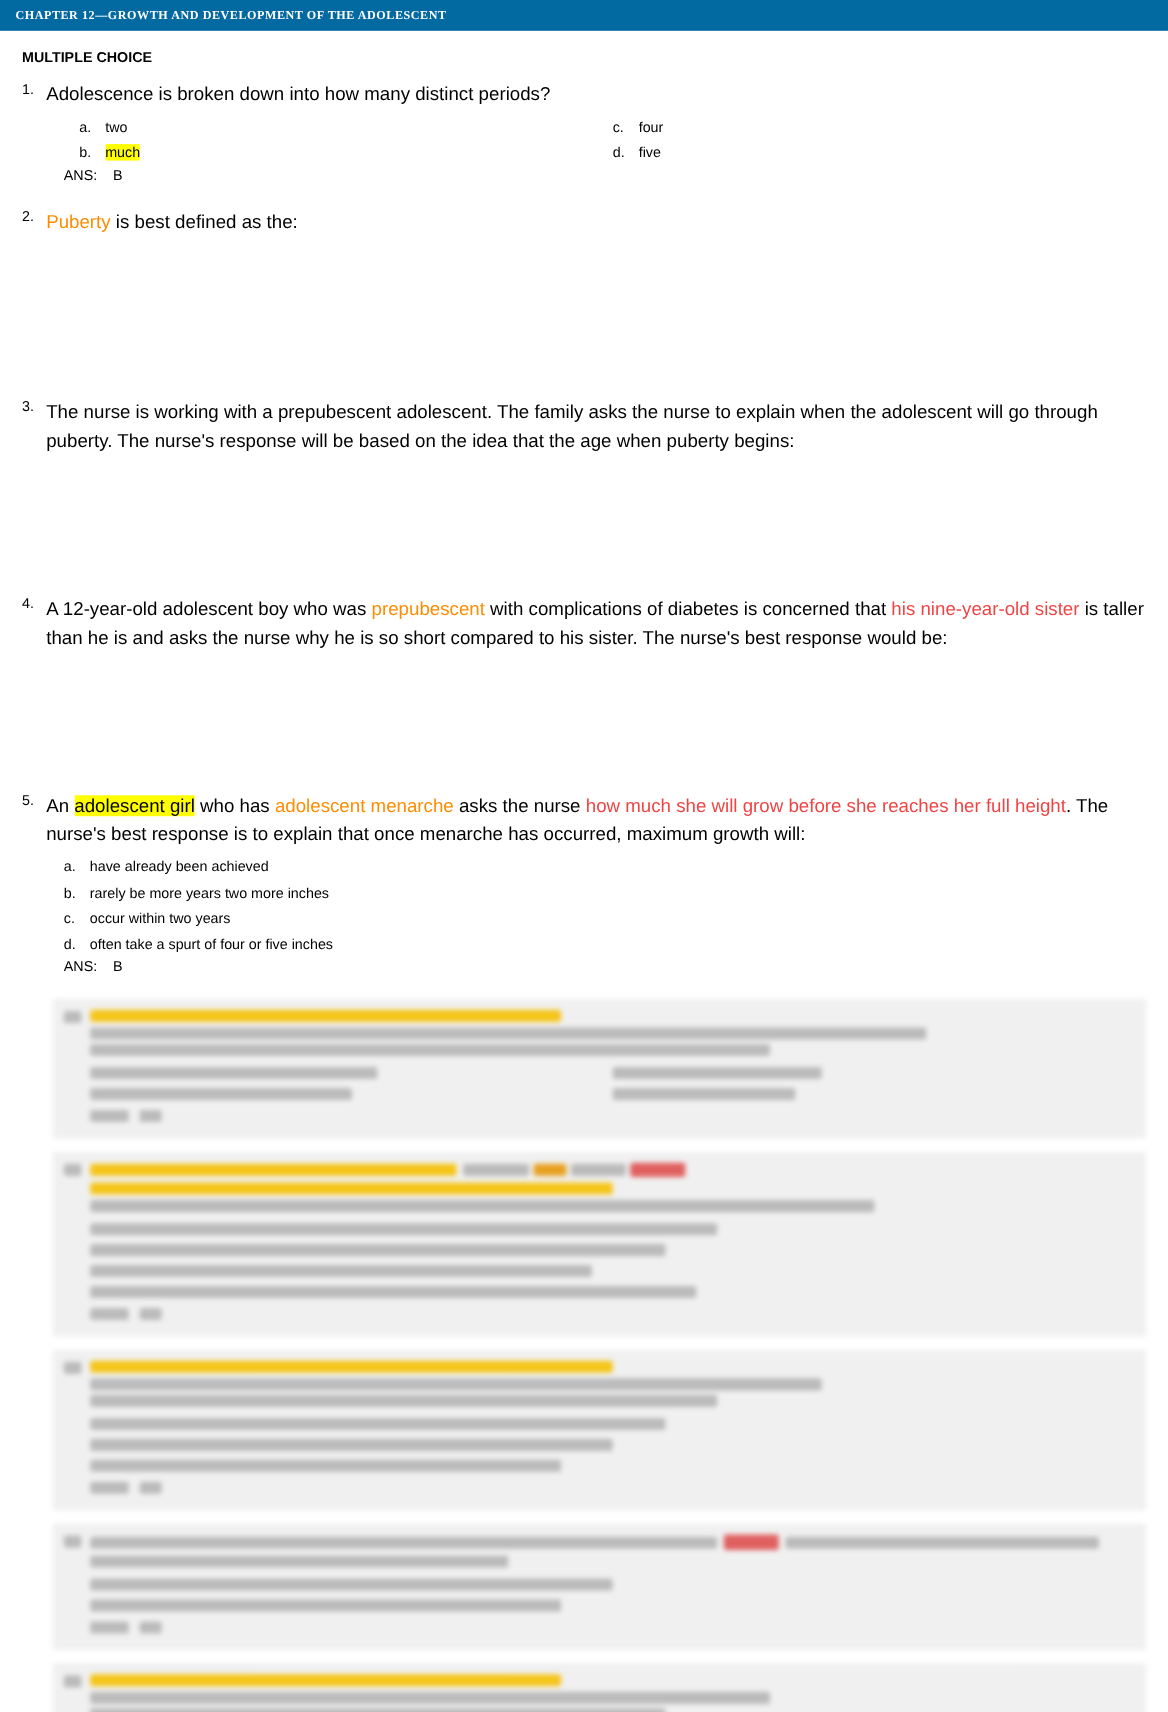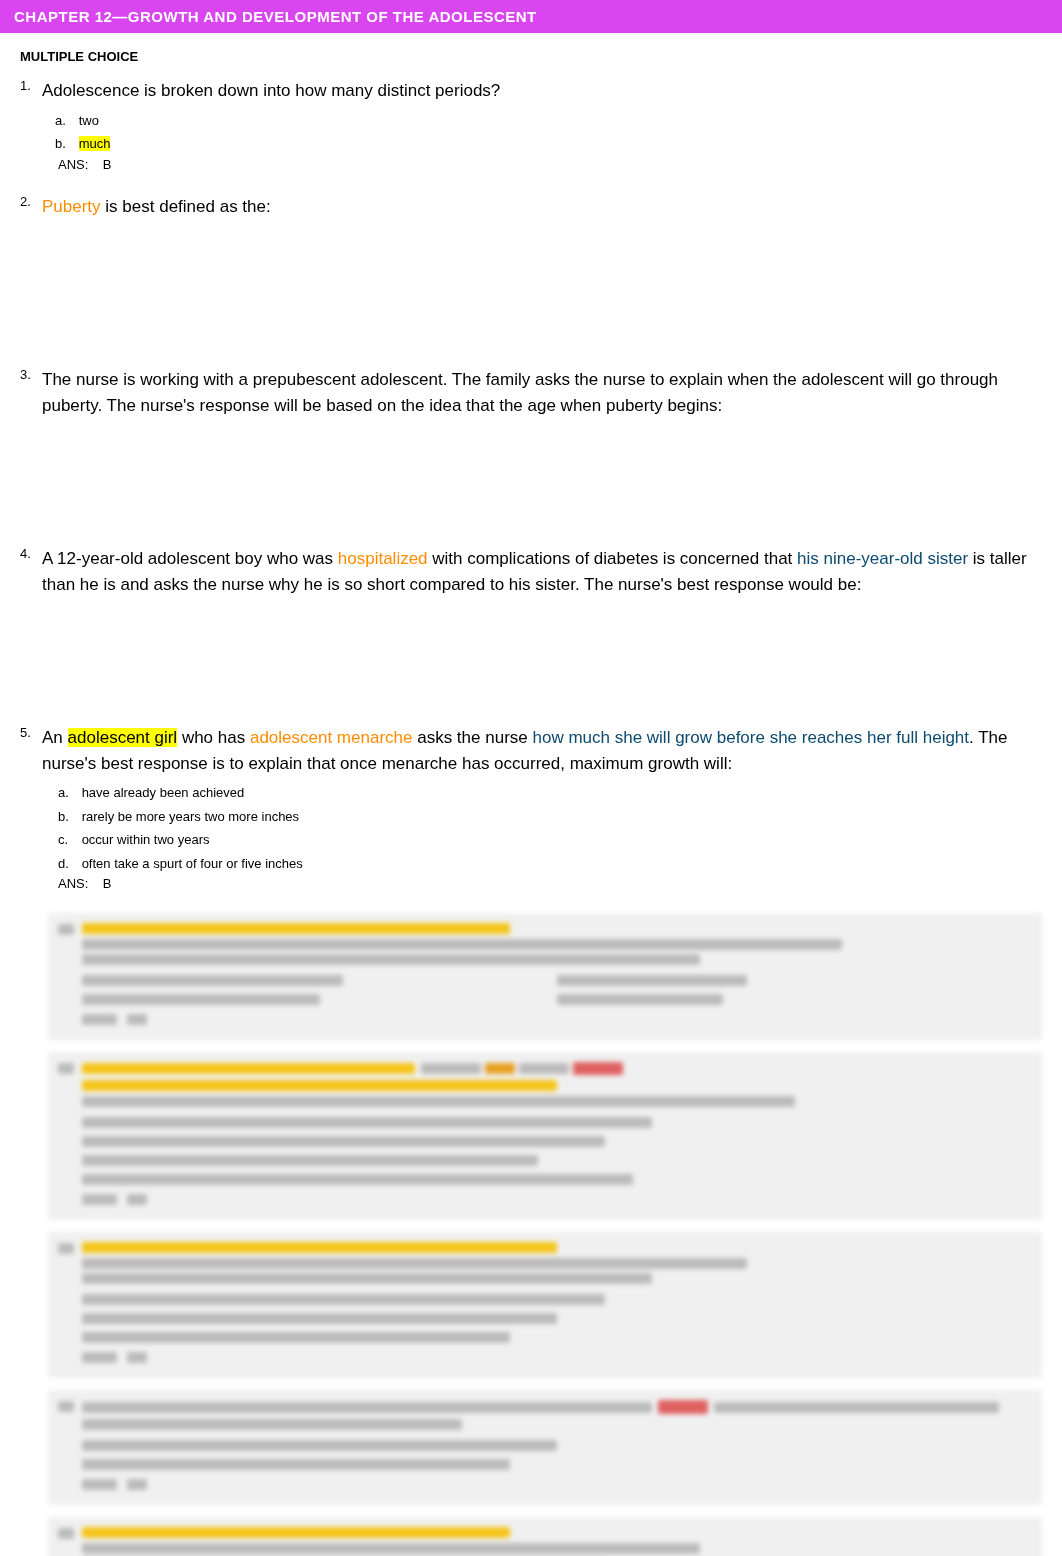--- a/index.html
+++ b/index.html
@@ -7,26 +7,27 @@
       font-family: Arial, sans-serif;
       font-size: 13px;
       background: #fff;
       color: #000;
       width: 1062px;
       min-height: 1556px;
       padding: 0;
     }
 
     .header-bar {
-      background: #d946ef;
+      background: #0369a1;
       color: #fff;
       padding: 8px 14px;
-      font-size: 15px;
+      font-size: 11px;
       font-weight: bold;
       letter-spacing: 0.5px;
+      font-family: Liberation Serif, serif;
     }
 
     .content {
       padding: 16px 20px;
     }
 
     .section-title {
       font-weight: bold;
       font-size: 13px;
       margin-bottom: 14px;
@@ -71,21 +72,21 @@
     .choice-label {
       display: inline-block;
       min-width: 20px;
     }
 
     .highlight-yellow {
       background-color: #FFFF00;
     }
 
     .text-red {
-      color: #0c4a6e;
+      color: #ef4444;
     }
 
     .text-orange {
       color: #FF8C00;
     }
 
     .ans-line {
       margin-left: 38px;
       margin-top: 2px;
       font-size: 13px;
@@ -130,21 +131,21 @@
       width: 50px;
       height: 13px;
       background: #e06060;
       border-radius: 2px;
       vertical-align: middle;
     }
 
     .two-col-choices {
       display: grid;
       grid-template-columns: 1fr 1fr;
-      margin-left: 35px;
+      margin-left: 52px;
       margin-top: 4px;
     }
 
     .choice-col {
       display: flex;
       flex-direction: column;
       gap: 2px;
     }
   </style>
 </head>
@@ -167,20 +168,30 @@
       <div class="choice-col">
         <div class="choice">
           <span class="choice-label">a.</span>
           <span>two</span>
         </div>
         <div class="choice">
           <span class="choice-label">b.</span>
           <span class="highlight-yellow">much</span>
         </div>
       </div>
+      <div class="choice-col">
+        <div class="choice">
+          <span class="choice-label">c.</span>
+          <span>four</span>
+        </div>
+        <div class="choice">
+          <span class="choice-label">d.</span>
+          <span>five</span>
+        </div>
+      </div>
     </div>
     <div class="ans-line">
       <span class="ans-label">ANS:&nbsp;&nbsp;&nbsp;</span>
       <span>B</span>
     </div>
   </div>
 
   <div class="question-block">
     <div class="question-row">
       <span class="question-number">2.</span>
@@ -198,21 +209,21 @@
       <span class="question-number">3.</span>
       <span class="question-text">The nurse is working with a prepubescent adolescent. The family asks the nurse to explain when the adolescent will go through puberty. The nurse's response will be based on the idea that the age when puberty begins:</span>
     </div>
     <div style="height: 100px;"></div>
   </div>
 
   <div class="question-block">
     <div class="question-row">
       <span class="question-number">4.</span>
       <span class="question-text">
-        <span>A 12-year-old adolescent boy who was </span><span class="text-orange">hospitalized</span><span> with complications of diabetes is concerned that </span><span class="text-red">his nine-year-old sister</span><span> is taller than he is and asks the nurse why he is so short compared to his sister. The nurse's best response would be:</span>
+        <span>A 12-year-old adolescent boy who was </span><span class="text-orange">prepubescent</span><span> with complications of diabetes is concerned that </span><span class="text-red">his nine-year-old sister</span><span> is taller than he is and asks the nurse why he is so short compared to his sister. The nurse's best response would be:</span>
       </span>
     </div>
     <div style="height: 100px;"></div>
   </div>
 
   <div class="question-block">
     <div class="question-row">
       <span class="question-number">5.</span>
       <span class="question-text">
         <span>An </span><span class="highlight-yellow">adolescent girl</span><span> who has </span><span class="text-orange">adolescent menarche</span><span> asks the nurse </span><span class="text-red">how much she will grow before she reaches her full height</span><span>. The nurse's best response is to explain that once menarche has occurred, maximum growth will:</span>

